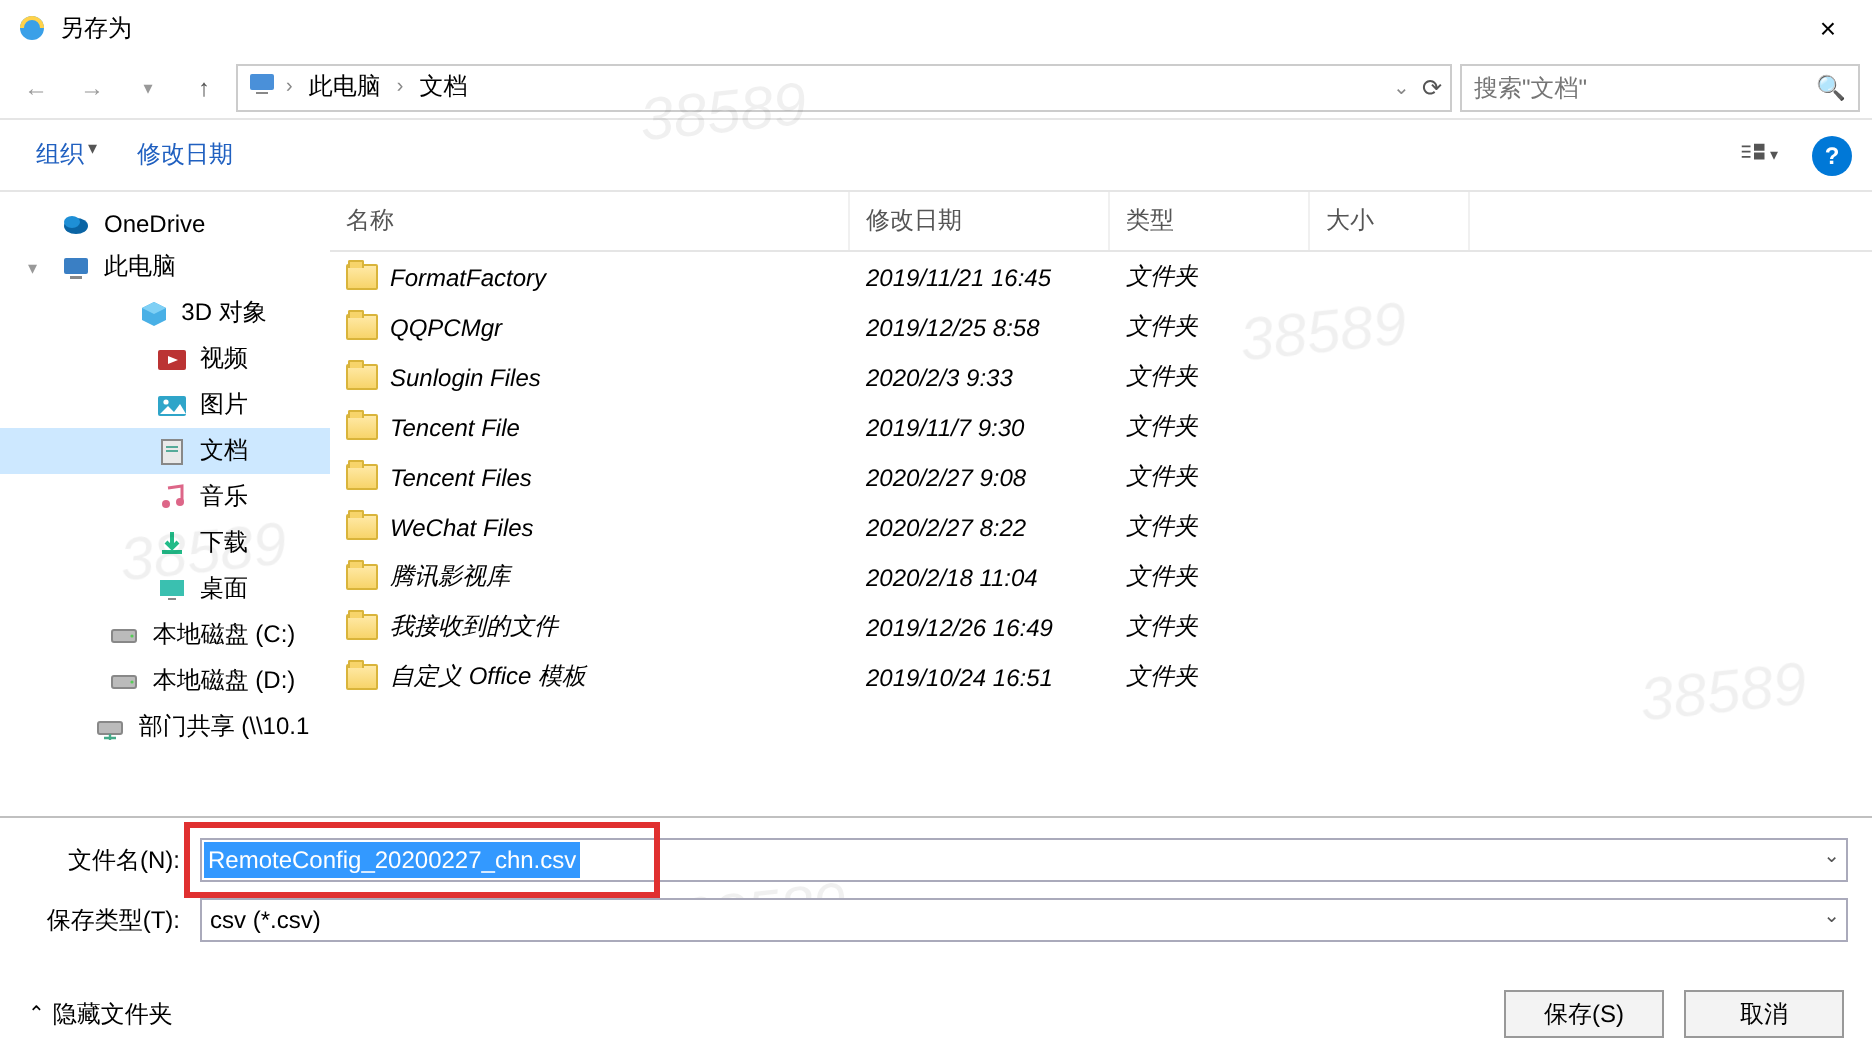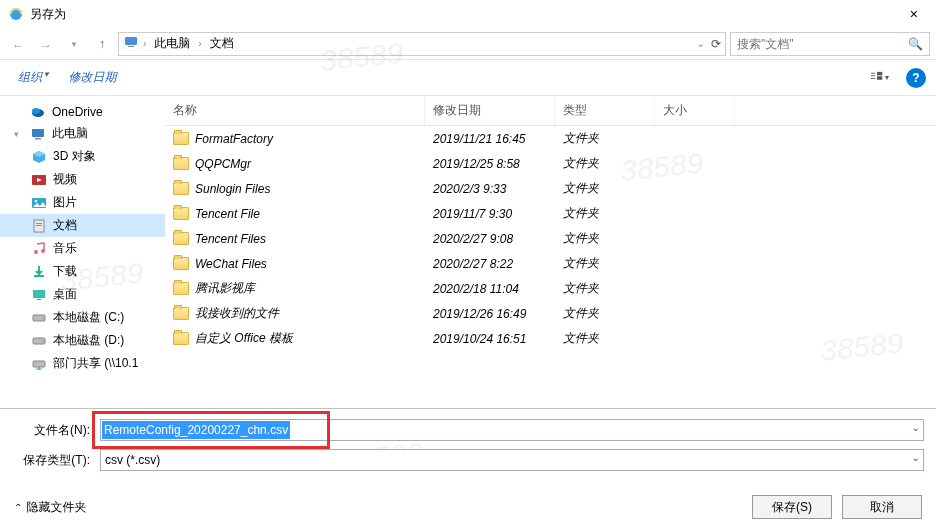--- a/index.html
+++ b/index.html
@@ -17,30 +17,30 @@
 .nav-btn.enabled { color: #555; }
 .breadcrumb-box { flex: 1; display: flex; align-items: center; height: 24px; border: 1px solid #ccc; padding: 0 4px; gap: 4px; }
 .breadcrumb-box .arrow { color: #888; font-size: 10px; }
 .bc-seg { padding: 2px 4px; }
 .bc-right { margin-left: auto; display: flex; align-items: center; gap: 6px; color: #888; }
 .search-box { width: 200px; height: 24px; border: 1px solid #ccc; display: flex; align-items: center; padding: 0 6px; color: #888; justify-content: space-between; }
 .search-box input { border: none; outline: none; font-size: 12px; width: 150px; }
 
 
 .toolbar { display: flex; align-items: center; height: 36px; padding: 0 10px; gap: 4px; border-bottom: 1px solid #e5e5e5; }
-.tool-item { padding: 4px 8px; color: #2060c0; cursor: pointer; display: flex; align-items: flex-start; gap: 2px; font-style: italic; }
+.tool-item { padding: 4px 8px; color: #2060c0; cursor: pointer; display: flex; align-items: flex-start; gap: 2px; }
 .tool-right { margin-left: auto; display: flex; align-items: center; gap: 12px; }
 .view-icon { width: 30px; height: 22px; border: 1px solid transparent; display: flex; align-items: center; justify-content: center; color: #555; }
 .help-icon { width: 20px; height: 20px; border-radius: 50%; background: #0078d7; color: #fff; display: flex; align-items: center; justify-content: center; font-size: 12px; font-weight: bold; }
 
 
 .main { display: flex; height: 312px; }
 .sidebar { width: 165px; overflow-y: auto; padding: 6px 0; }
 .tree-item { display: flex; align-items: center; gap: 6px; padding: 3px 4px 3px 14px; white-space: nowrap; cursor: pointer; }
-.tree-item.child { padding-left: 31px; }
+.tree-item.child { padding-left: 41px; justify-content: center; }
 .tree-item.selected { background: #cde8ff; }
 .tree-exp { width: 10px; font-size: 9px; color: #999; }
 .ti-icon { width: 16px; height: 14px; display: inline-flex; align-items: center; justify-content: center; }
 
 .filelist { flex: 1; overflow: auto; }
 .fl-header { display: flex; border-bottom: 1px solid #e5e5e5; color: #555; position: sticky; top: 0; background: #fff; }
 .fl-header > div { padding: 6px 8px; border-right: 1px solid #f0f0f0; }
 .col-name { width: 260px; }
 .col-date { width: 130px; }
 .col-type { width: 100px; }

